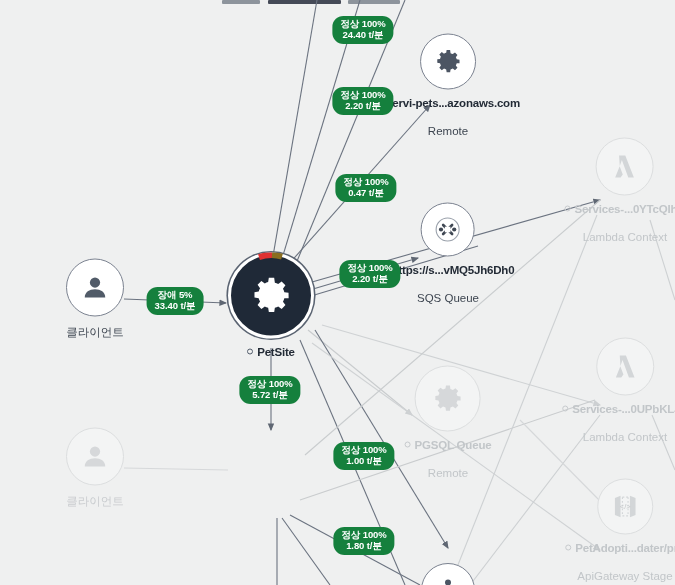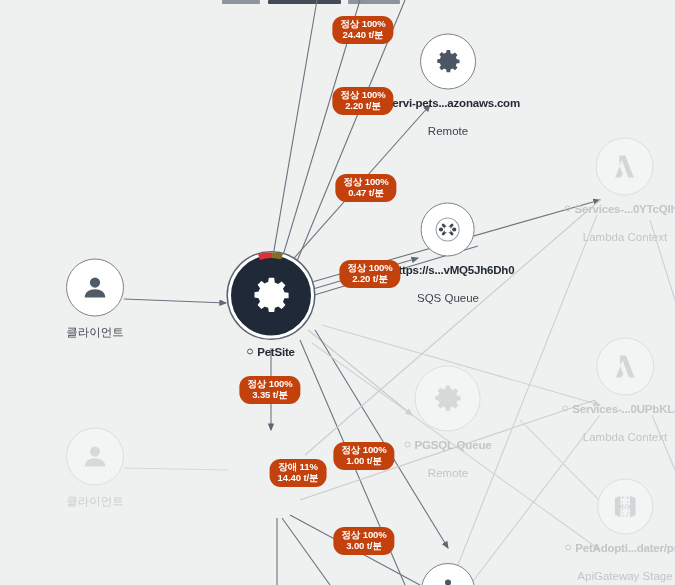--- a/index.html
+++ b/index.html
@@ -82,21 +82,21 @@
     color: #3d4550;
     margin-top: 8px;
     white-space: nowrap;
     text-align: right;
   }
   .node-plain-label.faded { color: #c9cccf; }
 
   .edge-label {
     position: absolute;
     transform: translate(-50%, -50%);
-    background: #c2410c;
+    background: #15803d;
     color: #ffffff;
     border-radius: 11px;
     padding: 3px 8px 4px 8px;
     text-align: center;
     line-height: 1.12;
     font-size: 9.5px;
     font-weight: bold;
     white-space: nowrap;
     letter-spacing: -0.1px;
   }
@@ -313,30 +313,30 @@
     <span class="l2">2.20 t/분</span>
   </div>
   <div class="edge-label" style="left:366px;top:188px;">
     <span>정상 100%</span>
     <span class="l2">0.47 t/분</span>
   </div>
   <div class="edge-label" style="left:370px;top:274px;">
     <span>정상 100%</span>
     <span class="l2">2.20 t/분</span>
   </div>
+  <div class="edge-label" style="left:175px;top:301px;">
+    <span>장애 5%</span>
+    <span class="l2">33.40 t/분</span>
+  </div>
   <div class="edge-label" style="left:270px;top:390px;">
     <span>정상 100%</span>
-    <span class="l2">3.35 t/분</span>
-  </div>
-  <div class="edge-label" style="left:298px;top:473px;">
-    <span>장애 11%</span>
-    <span class="l2">14.40 t/분</span>
+    <span class="l2">5.72 t/분</span>
   </div>
   <div class="edge-label" style="left:364px;top:456px;">
     <span>정상 100%</span>
     <span class="l2">1.00 t/분</span>
   </div>
   <div class="edge-label" style="left:364px;top:541px;">
     <span>정상 100%</span>
-    <span class="l2">3.00 t/분</span>
+    <span class="l2">1.80 t/분</span>
   </div>
 
 </div>
 
 </body></html>

